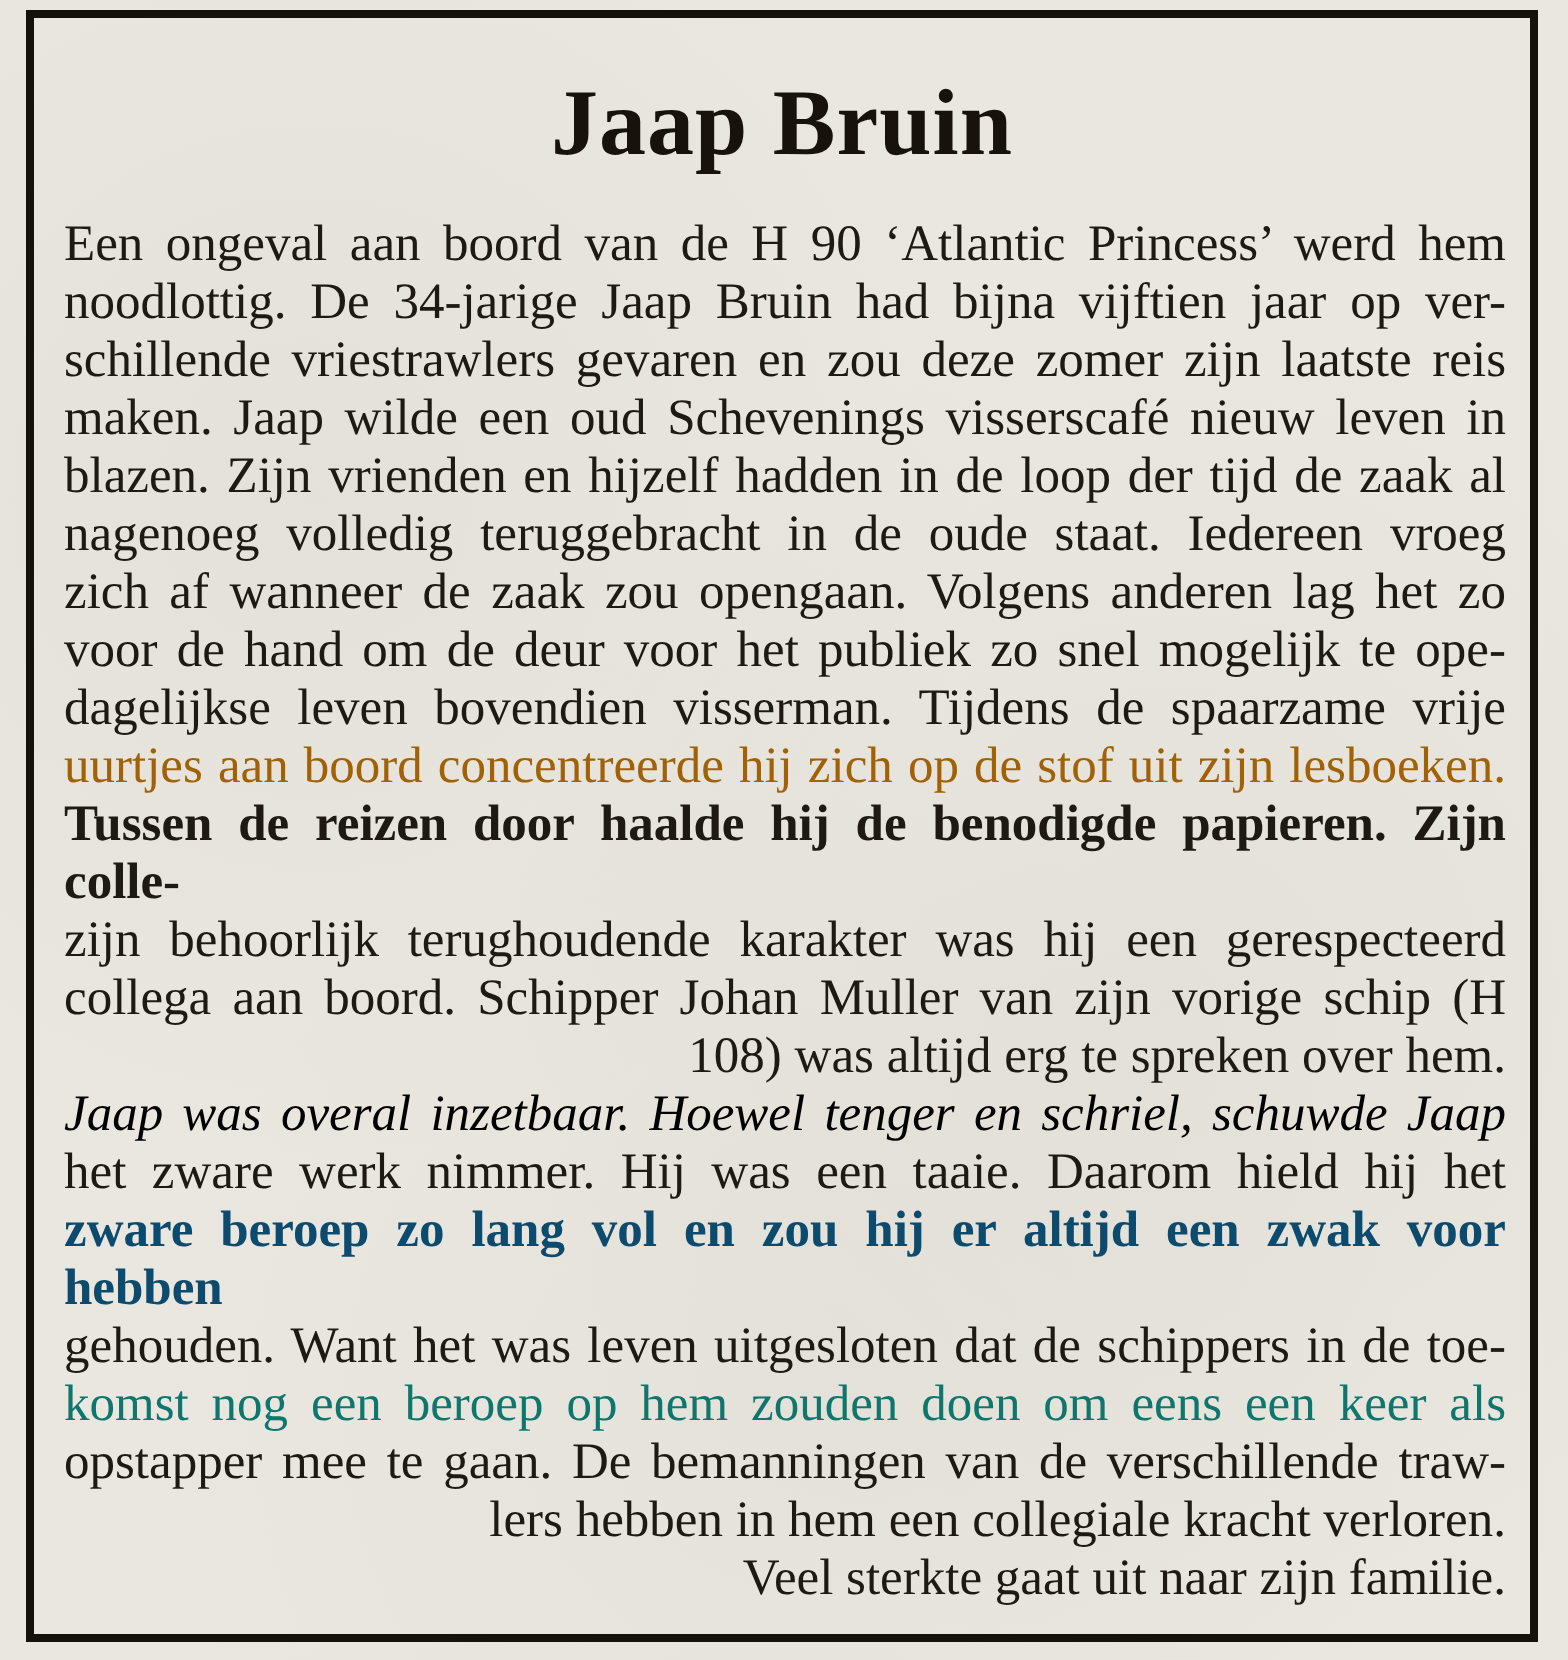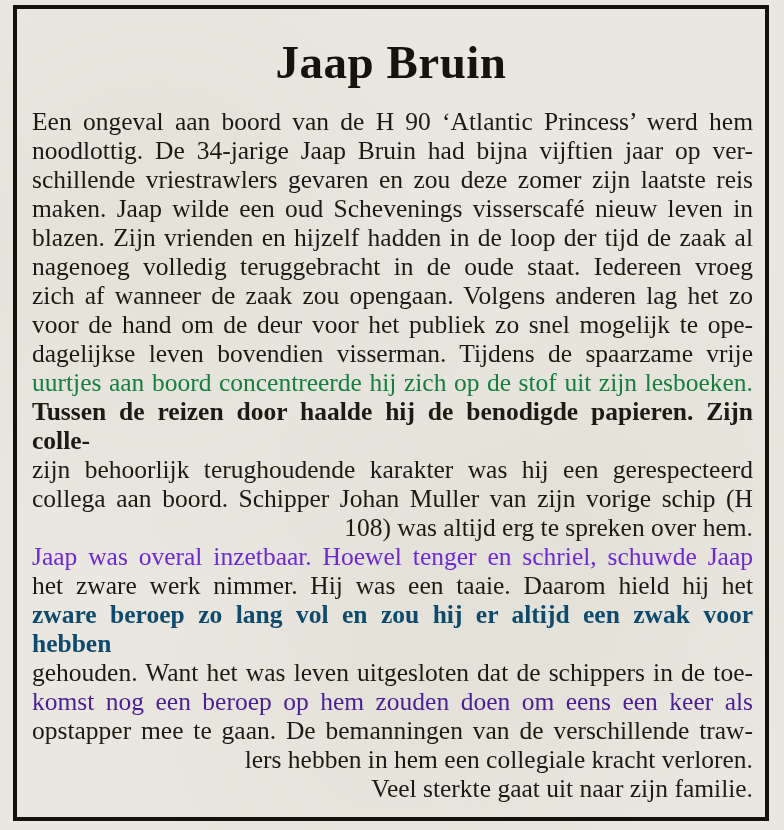--- a/index.html
+++ b/index.html
@@ -66,27 +66,27 @@
   <div class="body-text">
       <div class="line j" style="color: rgb(30, 26, 19);">Een ongeval aan boord van de H 90 ‘Atlantic Princess’ werd hem</div>
       <div class="line j" style="color: rgb(30, 26, 19);">noodlottig. De 34-jarige Jaap Bruin had bijna vijftien jaar op ver-</div>
       <div class="line j" style="color: rgb(30, 26, 19);">schillende vriestrawlers gevaren en zou deze zomer zijn laatste reis</div>
       <div class="line j" style="color: rgb(30, 26, 19);">maken. Jaap wilde een oud Schevenings visserscafé nieuw leven in</div>
       <div class="line j" style="color: rgb(30, 26, 19);">blazen. Zijn vrienden en hijzelf hadden in de loop der tijd de zaak al</div>
       <div class="line j" style="color: rgb(30, 26, 19);">nagenoeg volledig teruggebracht in de oude staat. Iedereen vroeg</div>
       <div class="line j" style="color: rgb(30, 26, 19);">zich af wanneer de zaak zou opengaan. Volgens anderen lag het zo</div>
       <div class="line j" style="color: rgb(30, 26, 19);">voor de hand om de deur voor het publiek zo snel mogelijk te ope-</div>
       <div class="line j" style="color: rgb(30, 26, 19);">dagelijkse leven bovendien visserman. Tijdens de spaarzame vrije</div>
-      <div class="line j" style="color: #15803d;">uurtjes aan boord concentreerde hij zich op de stof uit zijn lesboeken.</div>
+      <div class="line j" style="color: #a16207;">uurtjes aan boord concentreerde hij zich op de stof uit zijn lesboeken.</div>
       <div class="line j" style="color: rgb(30, 26, 19); font-weight: bold;">Tussen de reizen door haalde hij de benodigde papieren. Zijn colle-</div>
       <div class="line j" style="color: rgb(30, 26, 19);">zijn behoorlijk terughoudende karakter was hij een gerespecteerd</div>
       <div class="line j" style="color: rgb(30, 26, 19);">collega aan boord. Schipper Johan Muller van zijn vorige schip (H</div>
       <div class="line last" style="color: rgb(30, 26, 19);">108) was altijd erg te spreken over hem.</div>
-      <div class="line j" style="color: #6d28d9;">Jaap was overal inzetbaar. Hoewel tenger en schriel, schuwde Jaap</div>
+      <div class="line j" style="color: #000000; font-style: italic;">Jaap was overal inzetbaar. Hoewel tenger en schriel, schuwde Jaap</div>
       <div class="line j" style="color: rgb(30, 26, 19);">het zware werk nimmer. Hij was een taaie. Daarom hield hij het</div>
       <div class="line j" style="color: #0c4a6e; font-weight: bold;">zware beroep zo lang vol en zou hij er altijd een zwak voor hebben</div>
       <div class="line j" style="color: rgb(30, 26, 19);">gehouden. Want het was leven uitgesloten dat de schippers in de toe-</div>
-      <div class="line j" style="color: #4c1d95;">komst nog een beroep op hem zouden doen om eens een keer als</div>
+      <div class="line j" style="color: #0f766e;">komst nog een beroep op hem zouden doen om eens een keer als</div>
       <div class="line j" style="color: rgb(30, 26, 19);">opstapper mee te gaan. De bemanningen van de verschillende traw-</div>
       <div class="line last" style="color: rgb(30, 26, 19);">lers hebben in hem een collegiale kracht verloren.</div>
       <div class="line last" style="color: rgb(30, 26, 19);">Veel sterkte gaat uit naar zijn familie.</div>
     </div>
 </div>
 
 </body></html>

